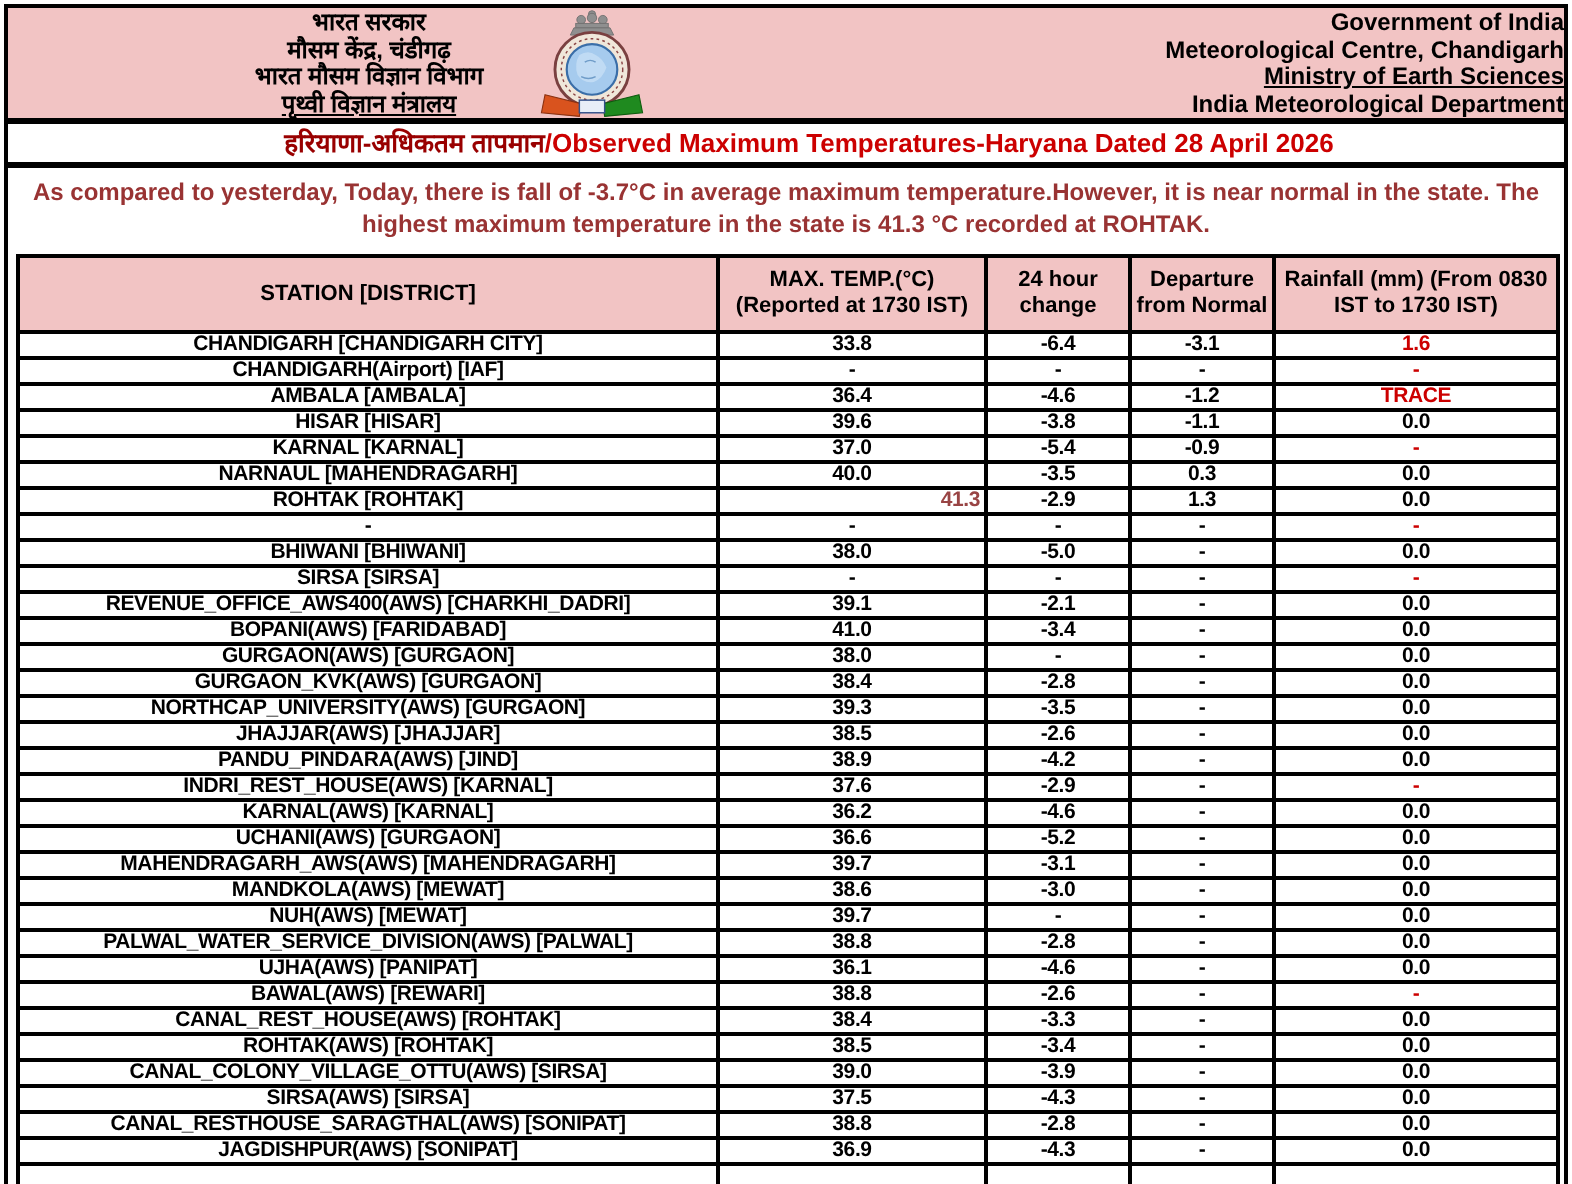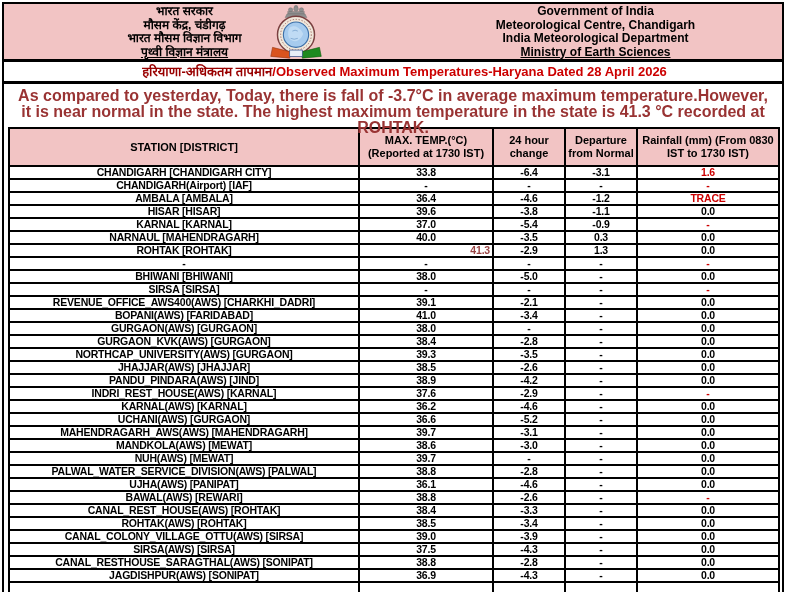--- a/index.html
+++ b/index.html
@@ -15,40 +15,40 @@
   }
   
   .header{
     position:relative;height:55px;border-bottom:3px solid #000;
   }
   .hindi-block{
     position:absolute;left:0;top:1px;width:345px;text-align:center;
     font-weight:bold;font-size:12px;line-height:13.5px;color:#000;
   }
   .english-block{
-    position:absolute;left:345px;right:0;top:1px;padding-left:44px;text-align:center;
+    position:absolute;left:345px;right:0;top:1px;padding-left:44px;text-align:right;
     font-weight:bold;font-size:12px;line-height:13.5px;color:#000;
   }
   .hdr-line{white-space:nowrap;padding-left:16px;}
   .hdr-line.last{text-decoration:underline;}
   .logo{
     position:absolute;left:258px;top:0;width:68px;height:56px;
   }
   
   .title-bar{
     height:19px;border-bottom:3px solid #000;background:#fff;
     text-align:center;font-weight:bold;font-size:13px;line-height:19px;
     white-space:nowrap;
   }
   .title-hindi{color:#990000;padding-left:23px;}
   .title-english{color:#cc0000;}
   
   .notice{
     height:43px;background:#fff;color:#993333;
-    font-weight:bold;font-size:16px;line-height:16px;
+    font-weight:bold;font-size:12px;line-height:16px;
     text-align:center;padding:4px 12px 0 12px;box-sizing:border-box;
   }
   
   table{
     border-collapse:collapse;table-layout:fixed;
     margin:0 4px;width:770px;
   }
   th,td{
     border:2px solid #000;overflow:hidden;white-space:nowrap;
     text-align:center;vertical-align:middle;padding:0 2px;box-sizing:border-box;
@@ -99,22 +99,22 @@
 
         <path d="M8 48 L28 53 L27 60 L6 58 Z" fill="#d9531e" stroke="#8a3010" stroke-width="0.6"></path>
         <path d="M60 48 L40 53 L41 60 L62 58 Z" fill="#1f8a1f" stroke="#0e5a0e" stroke-width="0.6"></path>
         <rect x="27" y="51" width="14" height="7" fill="#e8eef8" stroke="#33508a" stroke-width="0.8"></rect>
       </svg>
     </div>
 
     <div class="english-block">
       <div class="hdr-line">Government of India</div>
       <div class="hdr-line">Meteorological Centre, Chandigarh</div>
+      <div class="hdr-line last">Ministry of Earth Sciences</div>
       <div class="hdr-line">India Meteorological Department</div>
-      <div class="hdr-line last">Ministry of Earth Sciences</div>
     </div>
   </div>
 
   <div class="title-bar">
     <span class="title-hindi">हरियाणा-अधिकतम तापमान</span><span class="title-english">/Observed Maximum Temperatures-Haryana Dated 28 April 2026</span>
   </div>
 
   <div class="notice">As compared to yesterday, Today, there is fall of -3.7°C in average maximum temperature.However, it is near normal in the state. The highest maximum temperature in the state is 41.3 °C recorded at ROHTAK.</div>
 
   <table>

